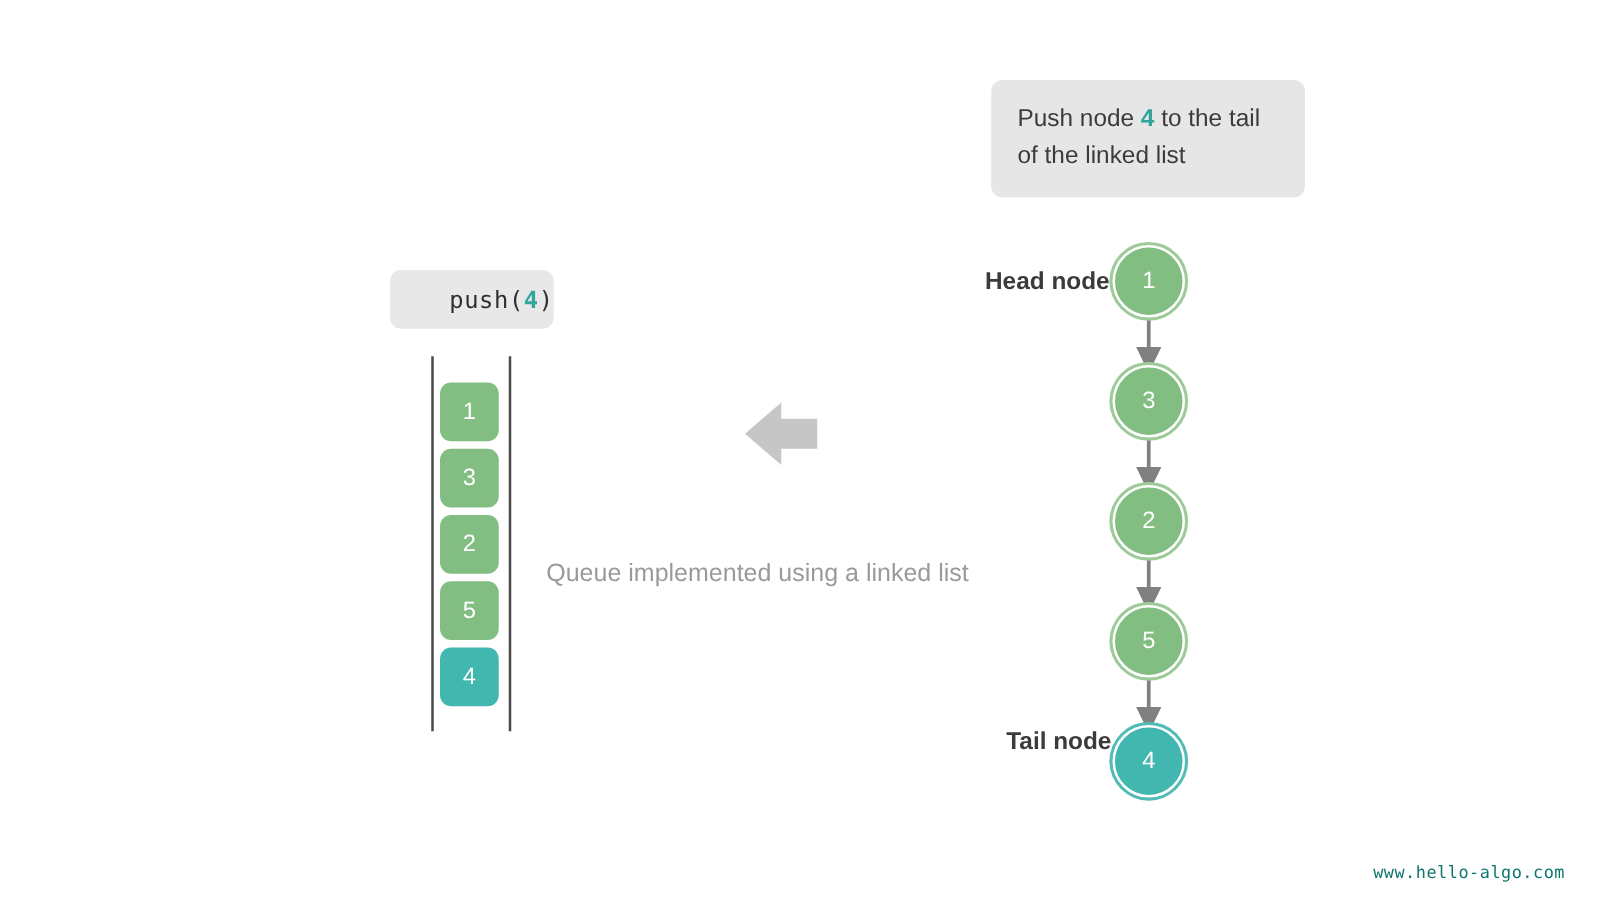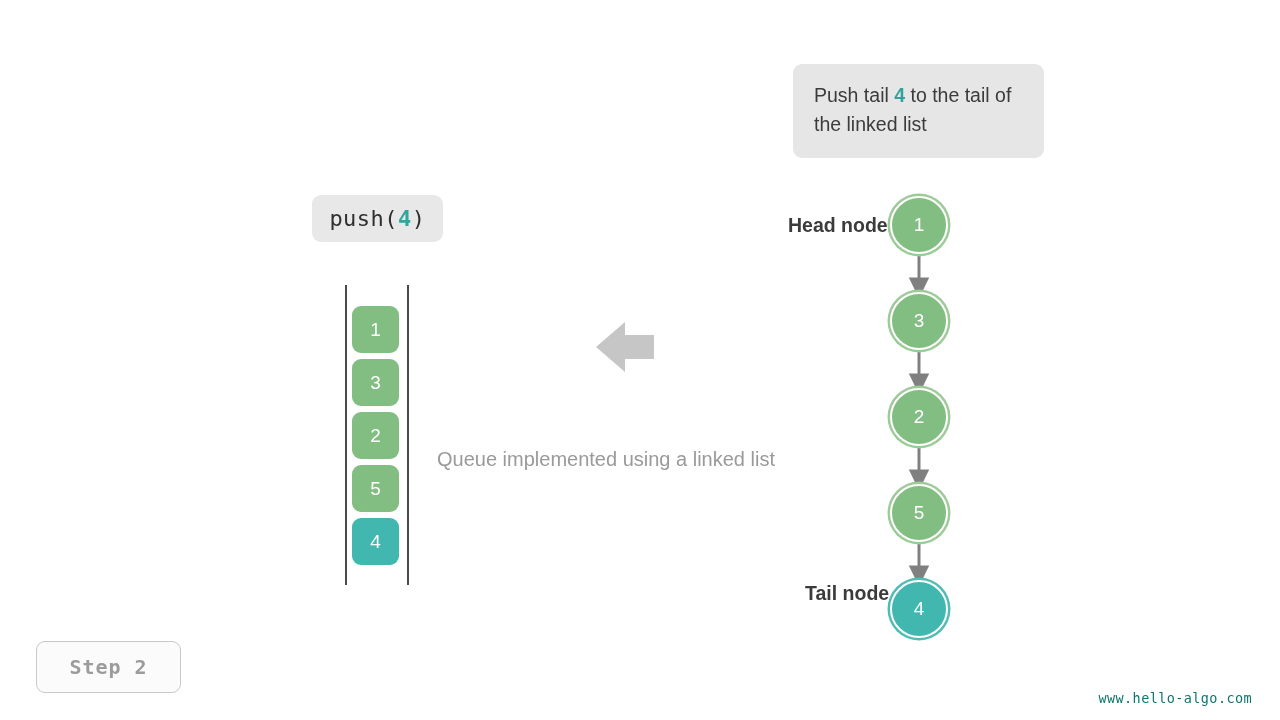--- a/index.html
+++ b/index.html
@@ -40,31 +40,31 @@
   }
   .callout .hl {
     color: #30a39a;
     font-weight: bold;
   }
 
   
   .op-chip {
     position: absolute;
     left: 312px;
-    top: 195px;
+    top: 216px;
     width: 131px;
     height: 47px;
     box-sizing: border-box;
     background: #e8e8e8;
     border-radius: 9px;
     display: flex;
     align-items: center;
-    justify-content: center;
+    justify-content: flex-end;
     font-family: "DejaVu Sans Mono", "Liberation Mono", monospace;
-    font-size: 22px;
+    font-size: 19px;
     color: #2f2f2f;
     letter-spacing: 0.5px;
   }
   .op-chip .hl {
     color: #2fa79c;
     font-weight: bold;
   }
 
   
   .array-wrap {
@@ -209,21 +209,21 @@
     color: #0f766e;
     letter-spacing: 0.4px;
   }
 </style>
 </head>
 <body>
 
 <div class="canvas">
 
   <div class="callout">
-    <span>Push tail </span><span class="hl">4</span><span> to the tail of the linked list</span>
+    <span>Push node </span><span class="hl">4</span><span> to the tail of the linked list</span>
   </div>
 
   <div class="op-chip">
     <span>push(</span>
       <span class="hl">4</span>
       <span>)</span>
   </div>
 
   <div class="array-wrap">
     <div class="array-rail left"></div>
@@ -259,17 +259,16 @@
       <line x1="59" y1="362" x2="59" y2="395" stroke="#808080" stroke-width="3" marker-end="url(#ahead)"></line>
     </svg>
 
     <div class="node green" style="top:16px">1</div>
     <div class="node green" style="top:112px">3</div>
     <div class="node green" style="top:208px">2</div>
     <div class="node green" style="top:304px">5</div>
     <div class="node teal" style="top:400px">4</div>
   </div>
 
-  <div class="step-badge">Step 2</div>
 
   <div class="watermark">www.hello-algo.com</div>
 
 </div>
 
 </body></html>

